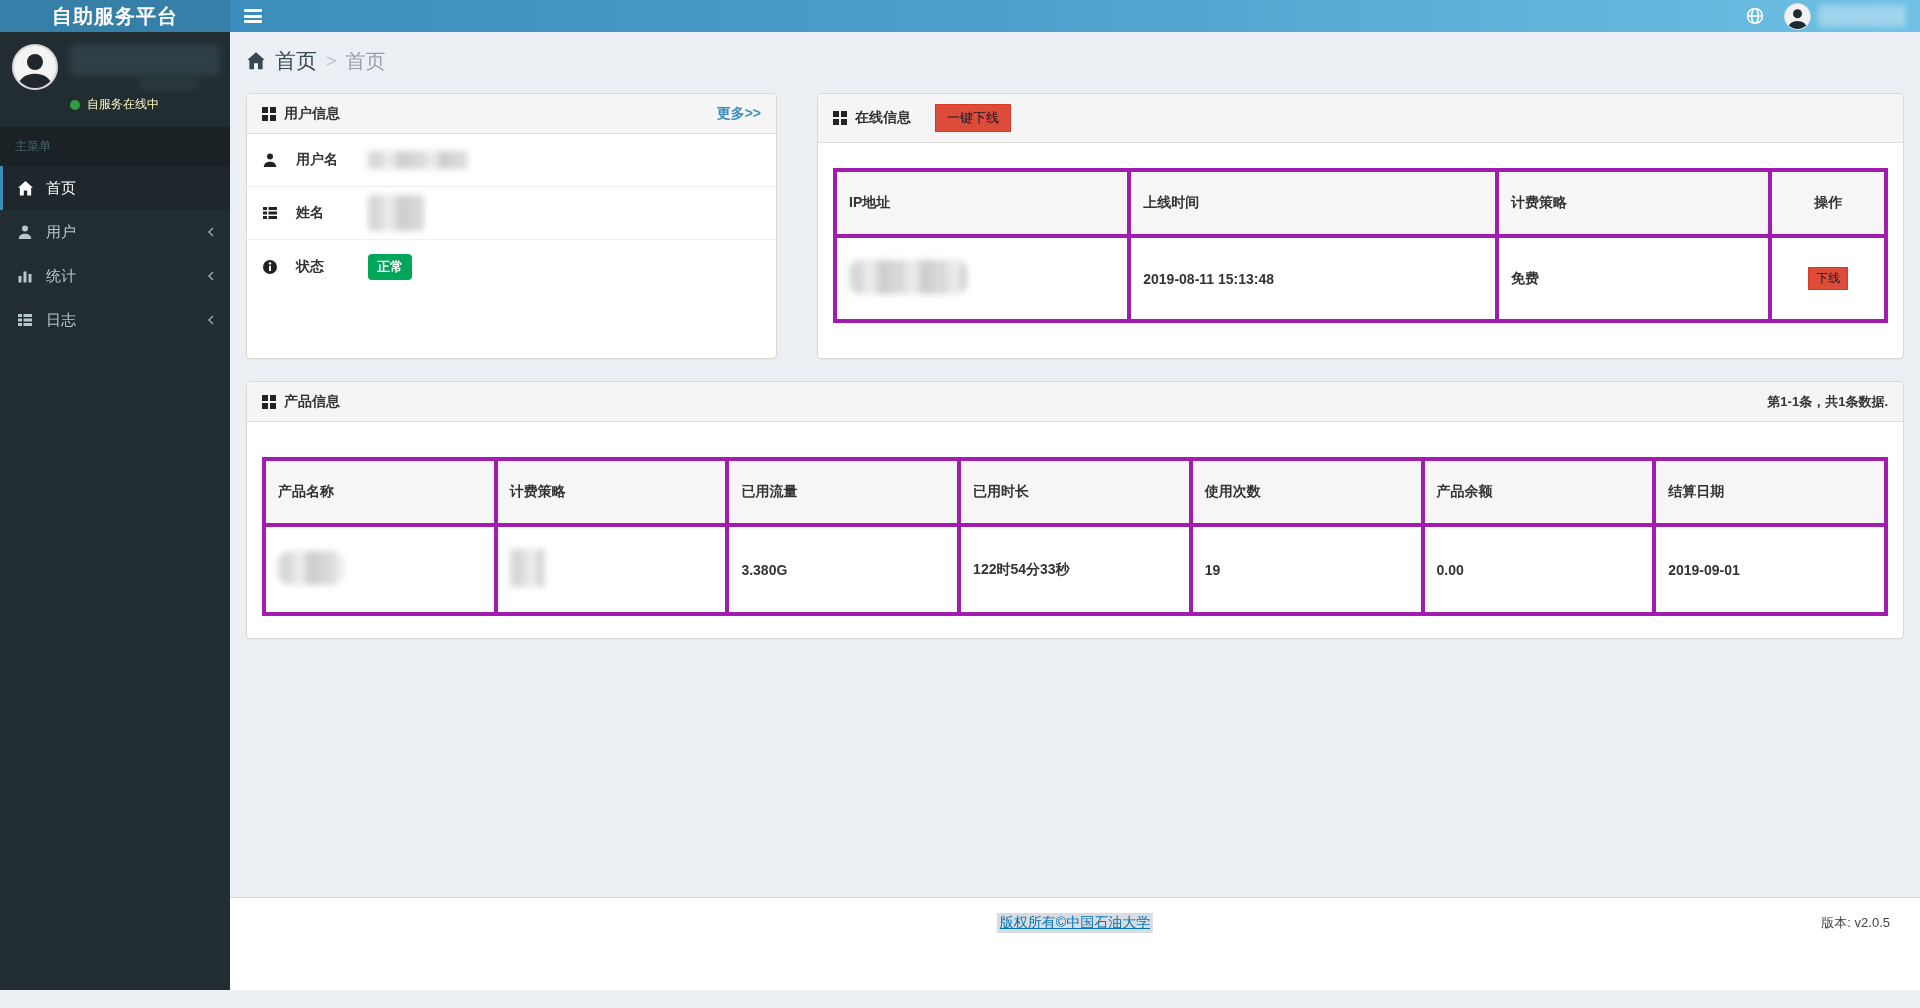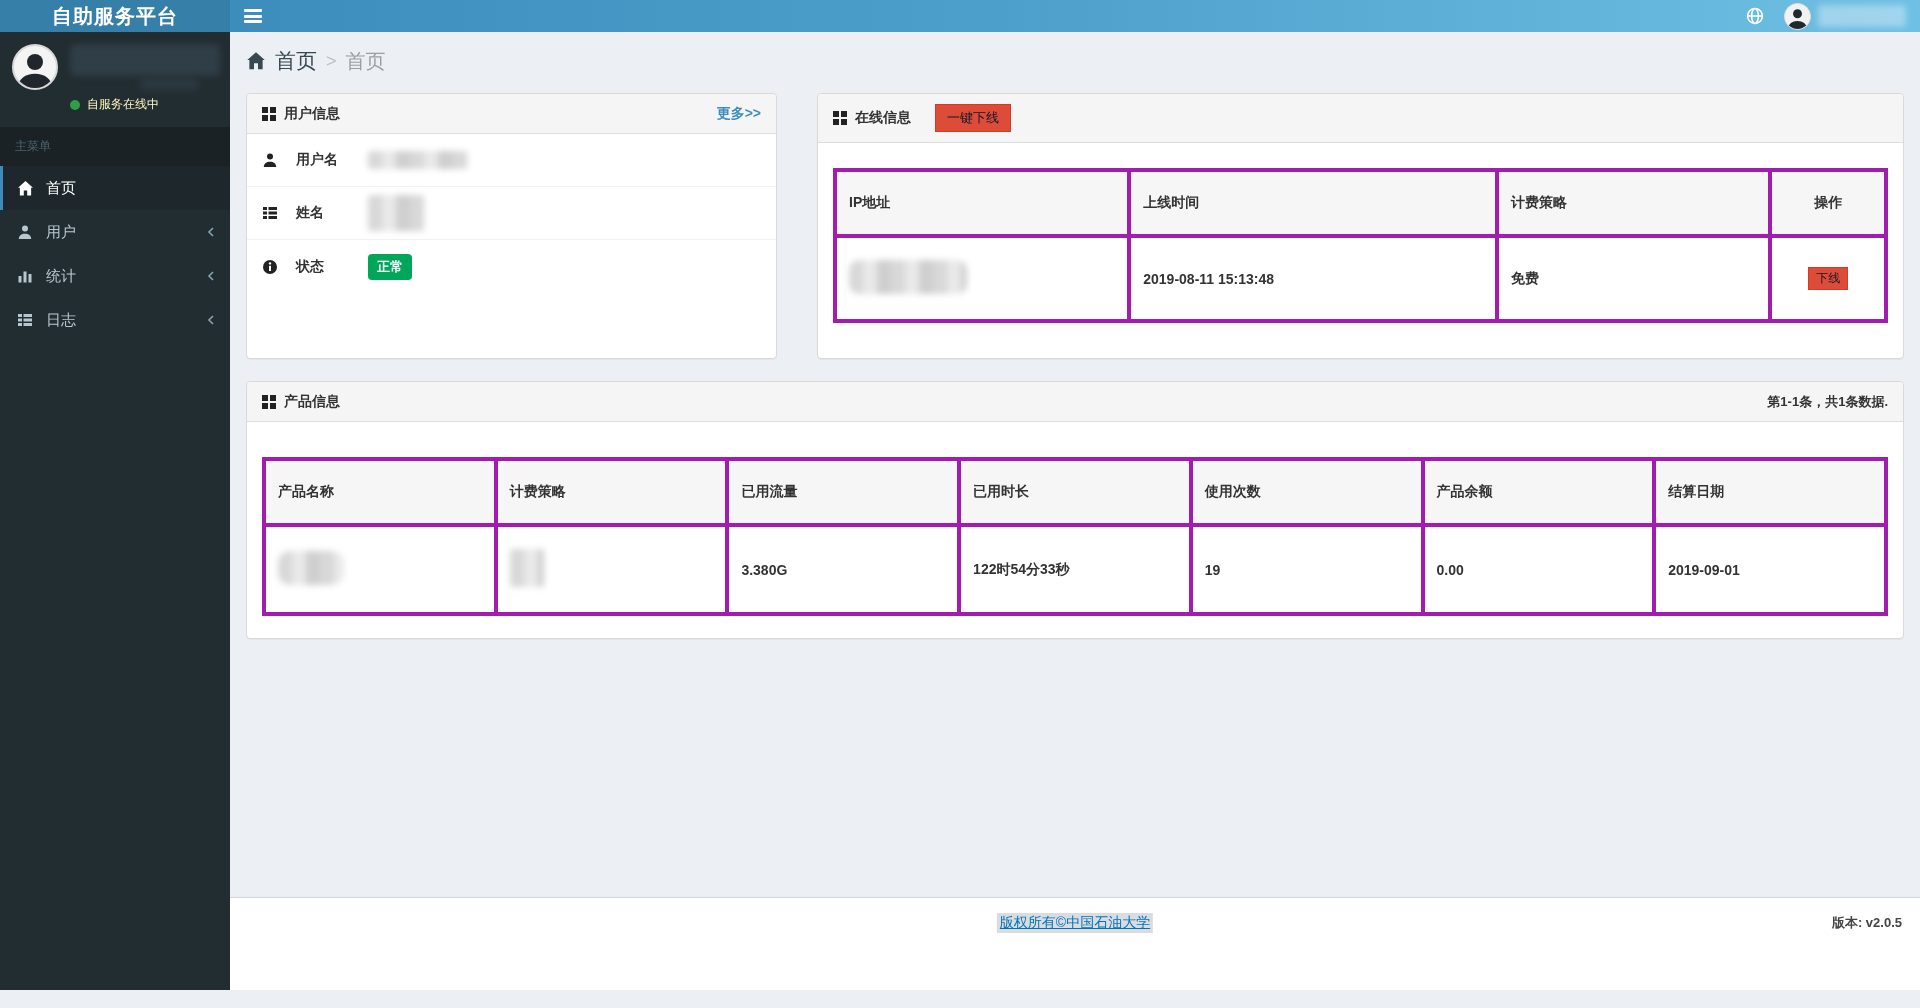--- a/index.html
+++ b/index.html
@@ -115,21 +115,21 @@
 
   
   .footer {
     height:93px; background:#fff; border-top:1px solid #d2d6de;
     padding:15px; position:relative; font-size:14px;
   }
   .footer-copy {
     position:absolute; left:50%; transform:translateX(-50%); top:15px;
     color:#0073b7; text-decoration:underline; background:#d9dde2; padding:1px 3px; cursor:pointer;
   }
-  .footer-version { position:absolute; right:18px; top:16px; font-weight:700; color:#444; font-size:13px; }
+  .footer-version { position:absolute; right:30px; top:16px; font-weight:400; color:#444; font-size:13px; }
 </style>
 </head>
 <body>
 
 <div class="topbar">
   <div class="logo">自助服务平台</div>
   <div class="navbar">
     <div class="hamburger">
       <span></span>
         <span></span>

